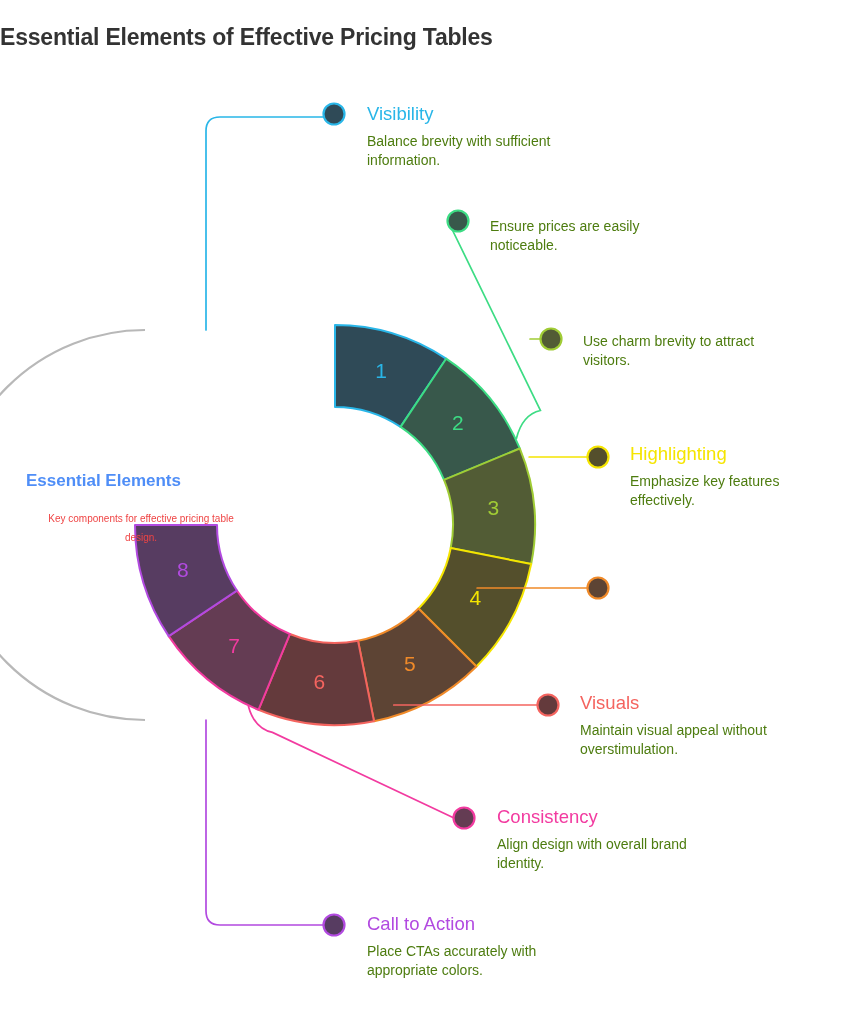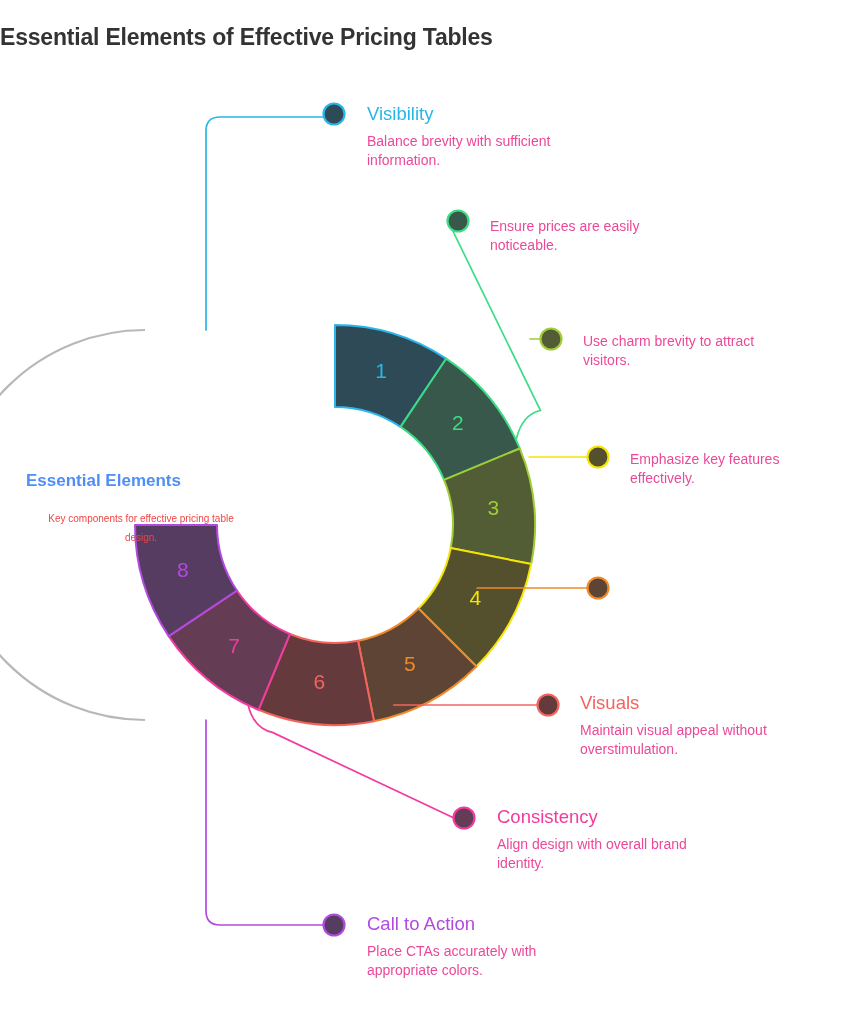--- a/index.html
+++ b/index.html
@@ -62,21 +62,21 @@
     position: absolute;
   }
   .label-title {
     font-size: 18.5px;
     line-height: 22px;
     white-space: nowrap;
   }
   .label-desc {
     font-size: 14px;
     line-height: 18.5px;
-    color: #ec4899;
+    color: #4d7c0f;
     margin-top: 7px;
     width: 215px;
   }
 </style>
 </head>
 <body>
 
 <div id="page-title">Essential Elements of Effective Pricing Tables</div>
 
 <svg id="diagram" viewBox="0 0 857 1024" width="857" height="1024">
@@ -131,20 +131,21 @@
       <div class="label-title" style="color: rgb(41, 182, 232);">Visibility</div>
       <div class="label-desc">Balance brevity with sufficient information.</div>
     </div>
     <div class="label-block" style="left: 490px; top: 210px;">
       <div class="label-desc">Ensure prices are easily noticeable.</div>
     </div>
     <div class="label-block" style="left: 583px; top: 325px;">
       <div class="label-desc">Use charm brevity to attract visitors.</div>
     </div>
     <div class="label-block" style="left: 630px; top: 443px;">
+      <div class="label-title" style="color: rgb(245, 229, 0);">Highlighting</div>
       <div class="label-desc">Emphasize key features effectively.</div>
     </div>
     <div class="label-block" style="left: 630px; top: 574px;">
     </div>
     <div class="label-block" style="left: 580px; top: 692px;">
       <div class="label-title" style="color: rgb(244, 100, 95);">Visuals</div>
       <div class="label-desc">Maintain visual appeal without overstimulation.</div>
     </div>
     <div class="label-block" style="left: 497px; top: 806px;">
       <div class="label-title" style="color: rgb(242, 59, 160);">Consistency</div>

